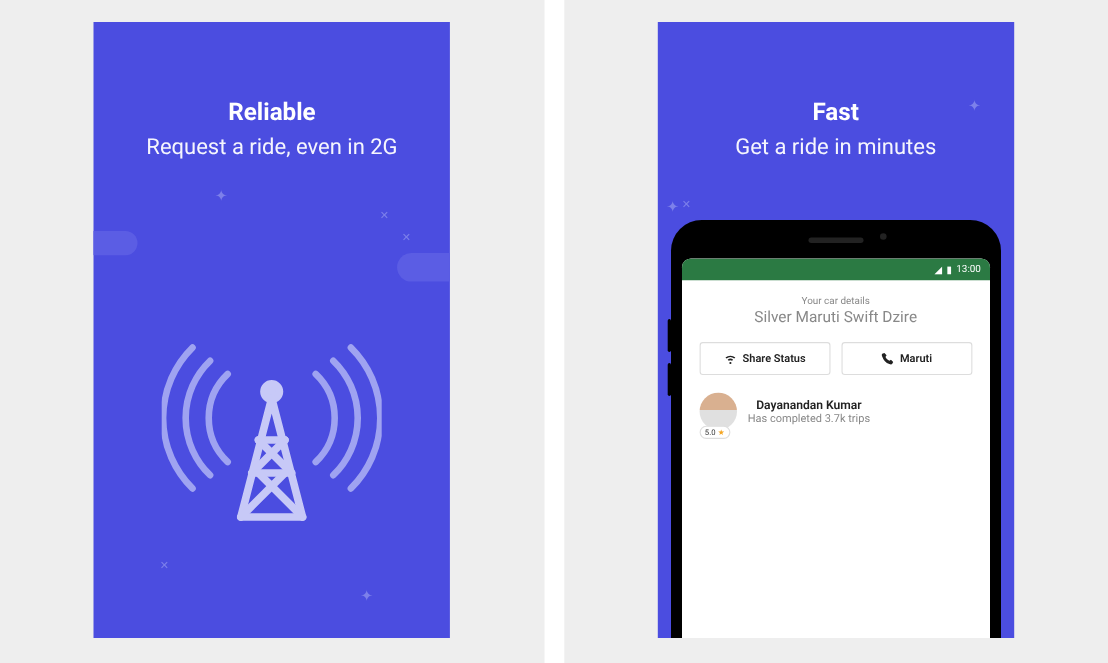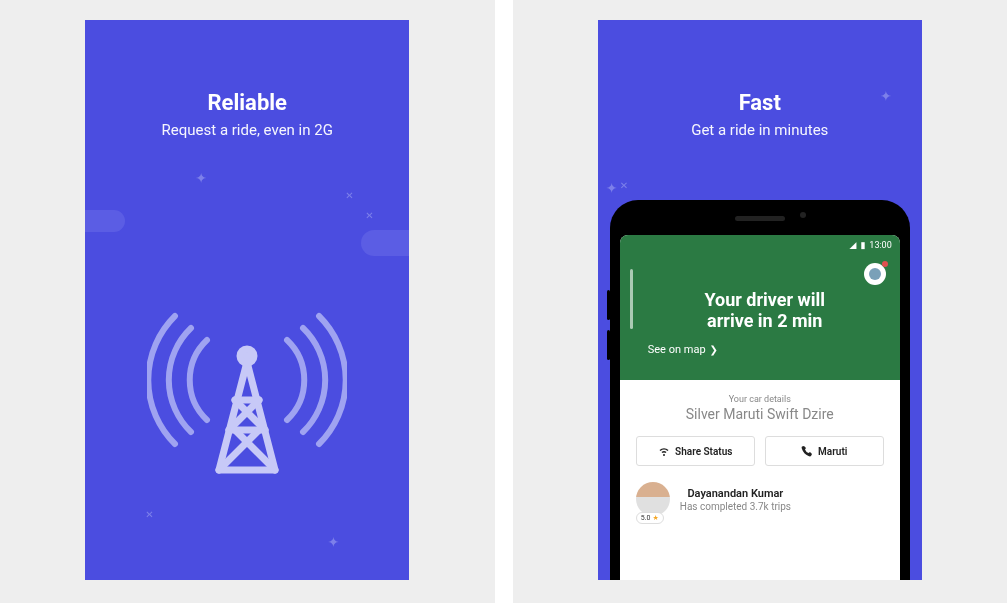--- a/index.html
+++ b/index.html
@@ -32,21 +32,21 @@
     overflow: hidden;
     color: #fff;
     text-align: center;
   }
   .screen-title {
     font-size: 22px;
     font-weight: 700;
     margin-top: 70px;
   }
   .screen-sub {
-    font-size: 15px;
+    font-size: 20px;
     font-weight: 400;
     margin-top: 6px;
     opacity: 0.95;
   }
 
   
   .sparkle { position:absolute; color:#7d80ea; font-size:14px; user-select:none; }
   .cloud {
     position:absolute; background:#5b5de4; border-radius:50px;
   }
@@ -180,31 +180,20 @@
       <div class="phone-speaker"></div>
       <div class="phone-dot"></div>
       <div class="phone-screen">
 
         <div class="statusbar">
           <span>◢</span>
           <span>▮</span>
           <span>13:00</span>
         </div>
 
-        <div class="green-block">
-          <div class="green-handle"></div>
-          <div class="avatar-top"></div>
-          <div class="avatar-top-badge"></div>
-          <div class="driver-line1">Your driver will</div>
-          <div class="driver-line2">arrive in 2 min</div>
-          <div class="see-map">
-            <span>See on map</span>
-            <span class="chev">❯</span>
-          </div>
-        </div>
 
         <div class="card-white">
           <div class="car-label">Your car details</div>
           <div class="car-desc">Silver Maruti Swift Dzire</div>
 
           <div class="btn-row">
             <div class="btn">
               <span class="icon-sm">
                 <svg viewBox="0 0 24 24" width="12" height="12">
                     <path fill="#222" d="M12 18a2 2 0 100 4 2 2 0 000-4zm-5-4a8 8 0 0110 0l-2 2a5 5 0 00-6 0zm-4-4a14 14 0 0118 0l-2 2a11 11 0 00-14 0z"></path>

